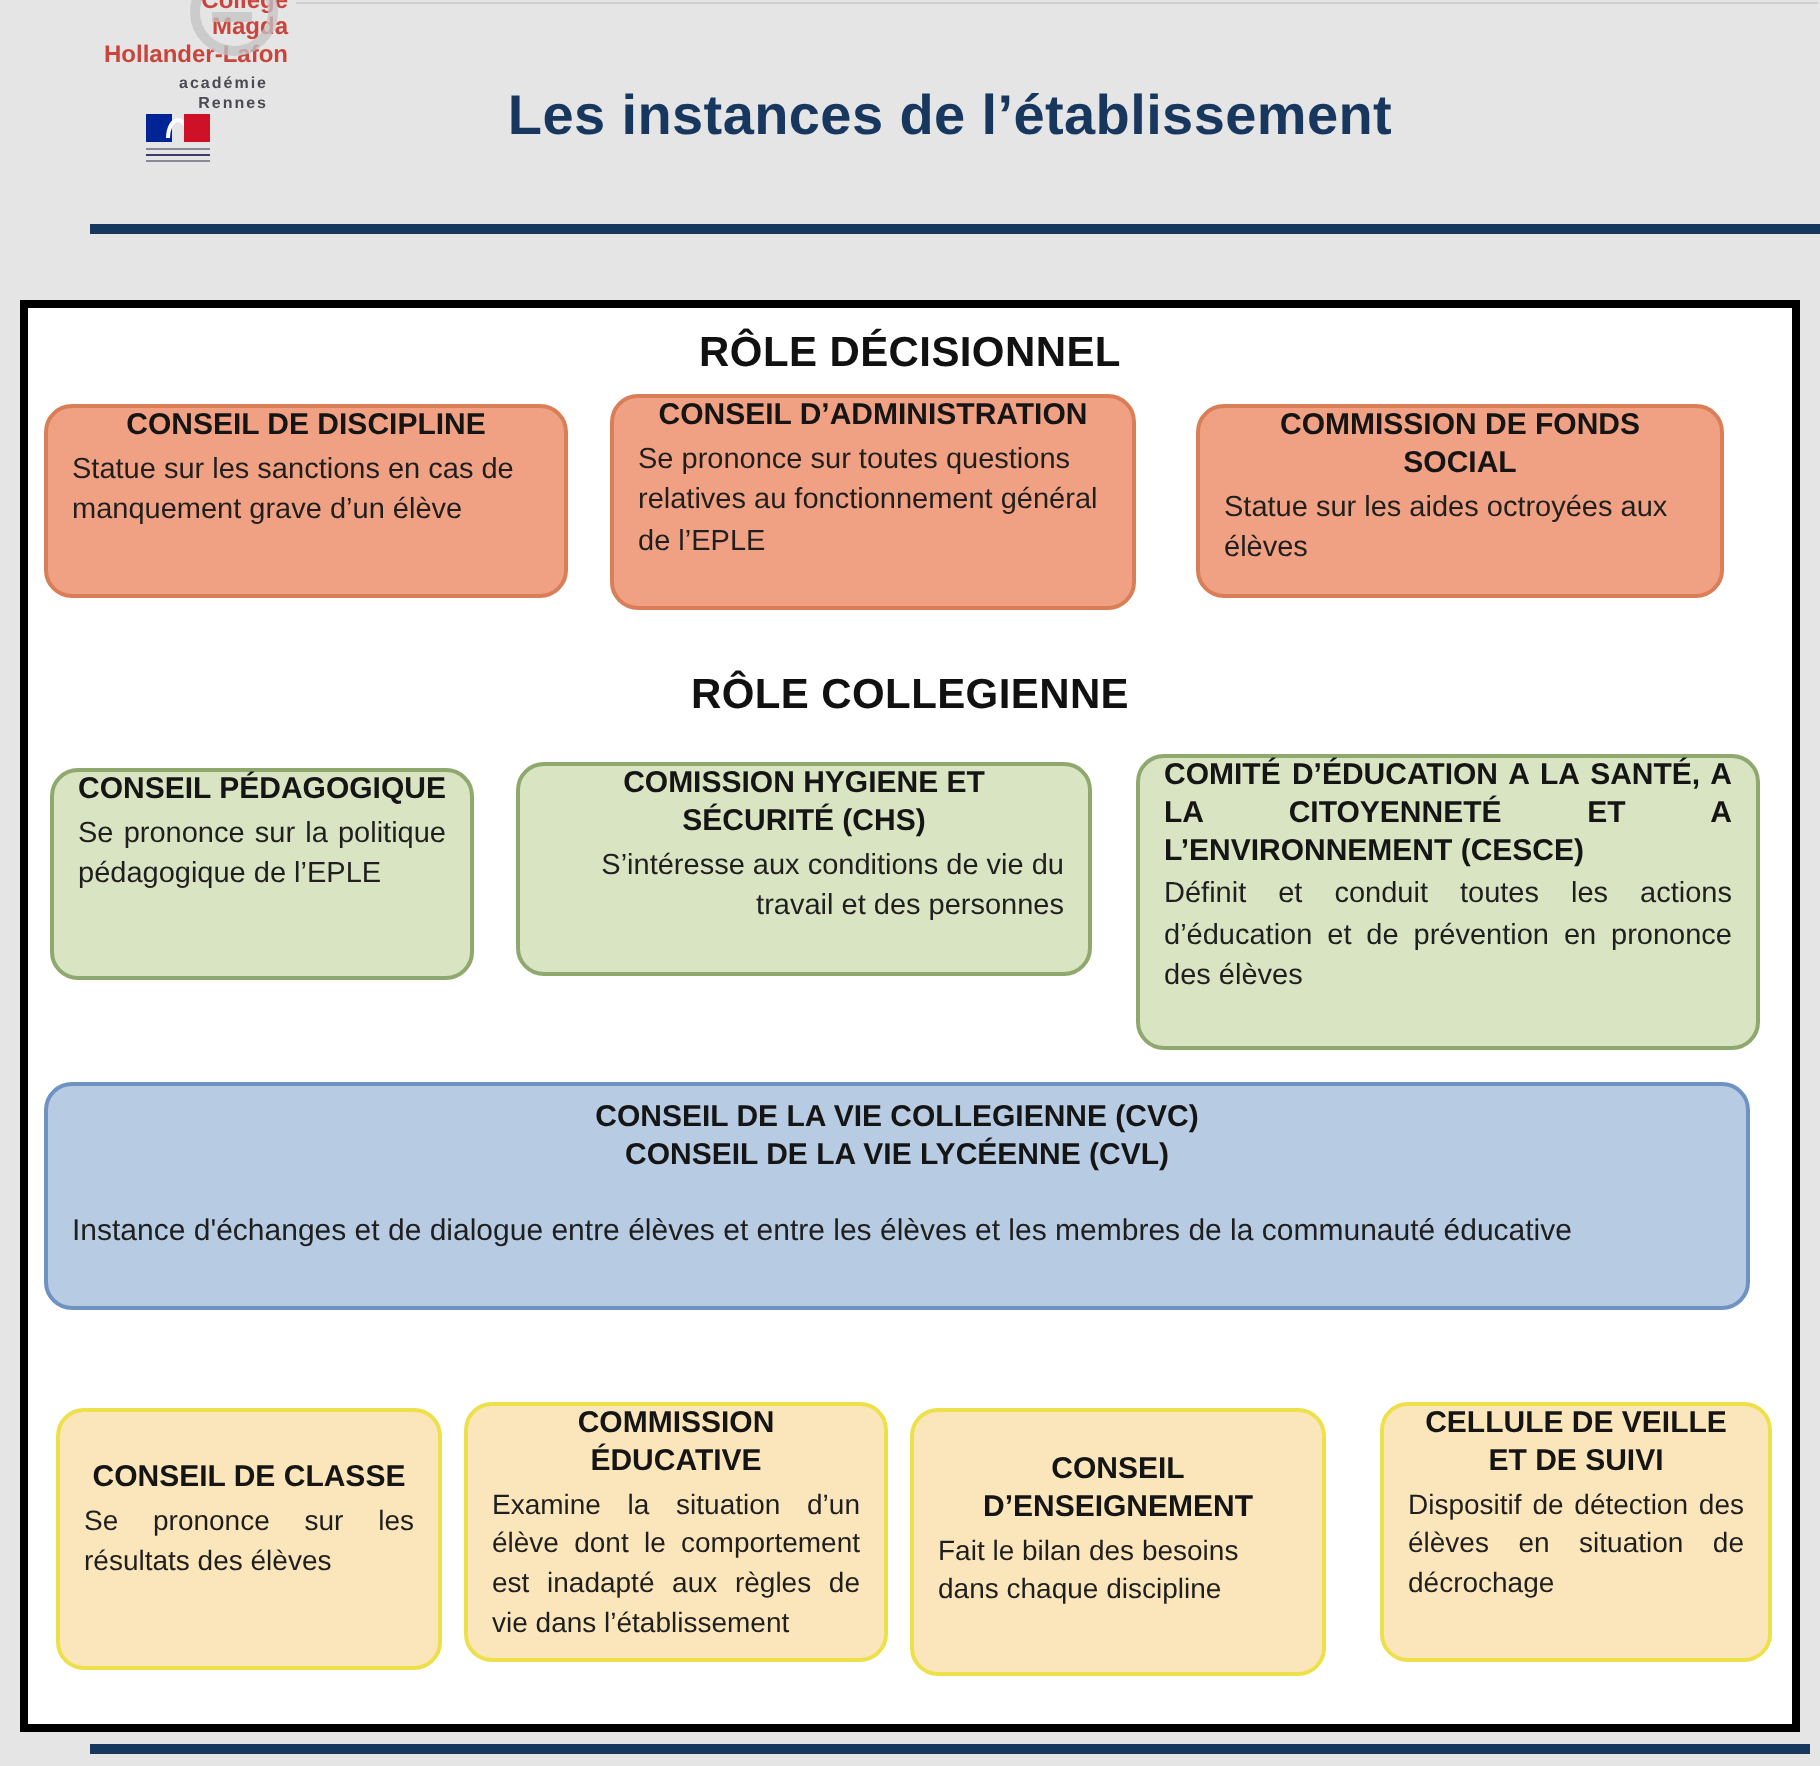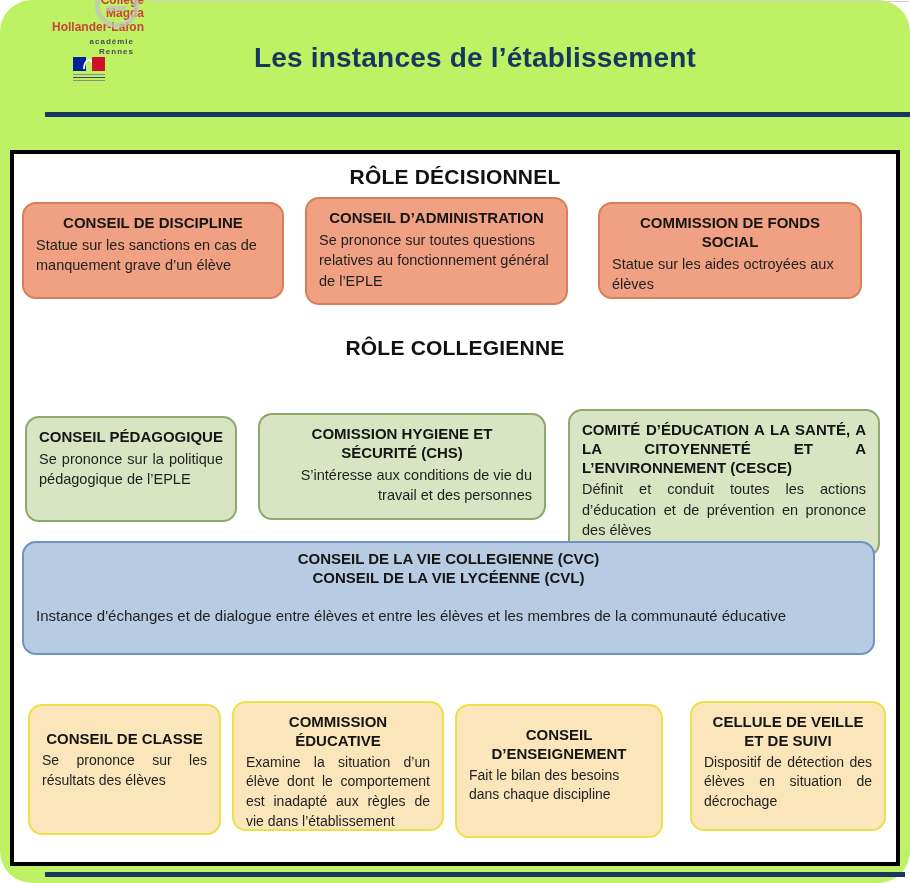--- a/index.html
+++ b/index.html
@@ -7,21 +7,21 @@
     --orange-fill:#F1A183; --orange-border:#D97E57;
     --green-fill:#D8E4C2;  --green-border:#8FA86E;
     --blue-fill:#B7CBE2;   --blue-border:#6E93C2;
     --yellow-fill:#FBE6BB; --yellow-border:#EDE04A;
     --ink:#1f1f1f;
     --logo-red:#C9453C;
   }
   *{margin:0;padding:0;box-sizing:border-box;}
   html,body{width:910px;height:883px;background:#fff;overflow:hidden;
     font-family:"Liberation Sans","DejaVu Sans",sans-serif;color:var(--ink);}
-  .page{position:relative;width:910px;height:883px;background:#bef264;border-radius:32px;}
+  .page{position:relative;width:910px;height:883px;background:#e5e5e5;}
 
   
   .page-edge{position:absolute;left:148px;top:1px;width:761px;height:1px;background:#CFCFCF;}
 
   
   .logo{position:absolute;left:35px;top:0;width:115px;height:96px;overflow:hidden;}
   .logo-red{margin-top:-6px;text-align:right;padding-right:6px;
     color:var(--logo-red);font-weight:bold;font-size:12px;line-height:1.12;}
   .logo-acad{margin-top:3px;text-align:right;padding-right:16px;
     font-size:8px;font-weight:bold;color:#4a4a52;line-height:1.25;letter-spacing:1px;}
@@ -44,30 +44,30 @@
   .rule-bottom{left:45px;top:872px;width:860px;height:5px;}
 
   
   .board{position:absolute;left:10px;top:150px;width:890px;height:716px;
     border:4px solid #000;background:#fff;}
   .section-heading{position:absolute;left:0;width:100%;text-align:center;
     font-size:21px;font-weight:bold;color:#111;letter-spacing:.2px;}
   .h-dec{top:11px;}
   .h-cons{top:182px;}
 
-  .box{position:absolute;border-radius:14px;border:2px solid;padding:10px 12px;
+  .box{position:absolute;border-radius:14px;border:2px solid;padding:0 12px;
     font-size:14.5px;line-height:1.42;}
   .box .box-title{font-weight:bold;font-size:15px;line-height:1.25;margin-bottom:2px;color:#151515;}
   .t-center{text-align:center;}
   .body-left{text-align:left;}
   .body-center{text-align:right;}
   .body-just{text-align:justify;}
 
   .box.orange{background:var(--orange-fill);border-color:var(--orange-border);}
-  .box.green {background:var(--green-fill); border-color:var(--green-border);margin-top:32px;}
+  .box.green {background:var(--green-fill); border-color:var(--green-border);}
   .box.blue  {background:var(--blue-fill);  border-color:var(--blue-border);}
   .box.yellow{background:var(--yellow-fill);border-color:var(--yellow-border);}
 
   
   .b-dec0{left:8px;  top:48px; width:262px; height:97px;}
   .b-dec1{left:291px;top:43px; width:263px; height:108px;}
   .b-dec2{left:584px;top:48px; width:264px; height:97px;}
 
   
   .b-con0{left:11px; top:230px;width:212px; height:106px;}

